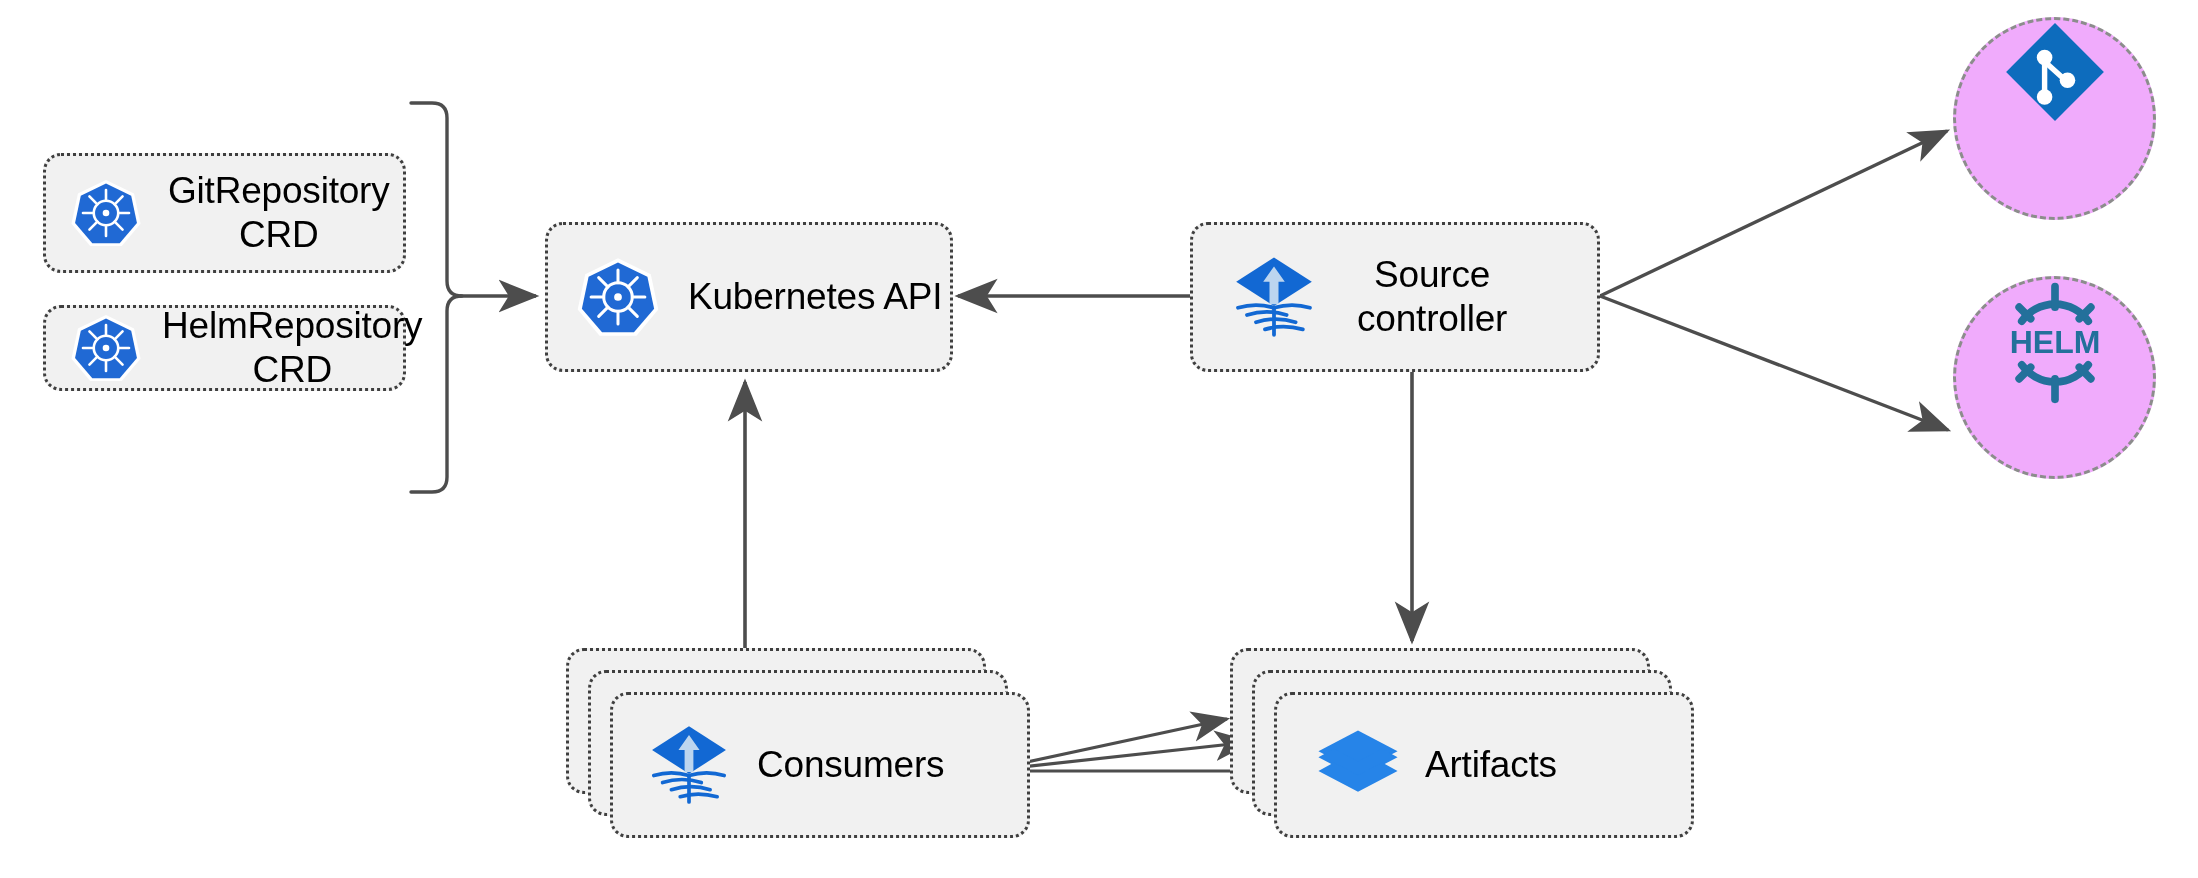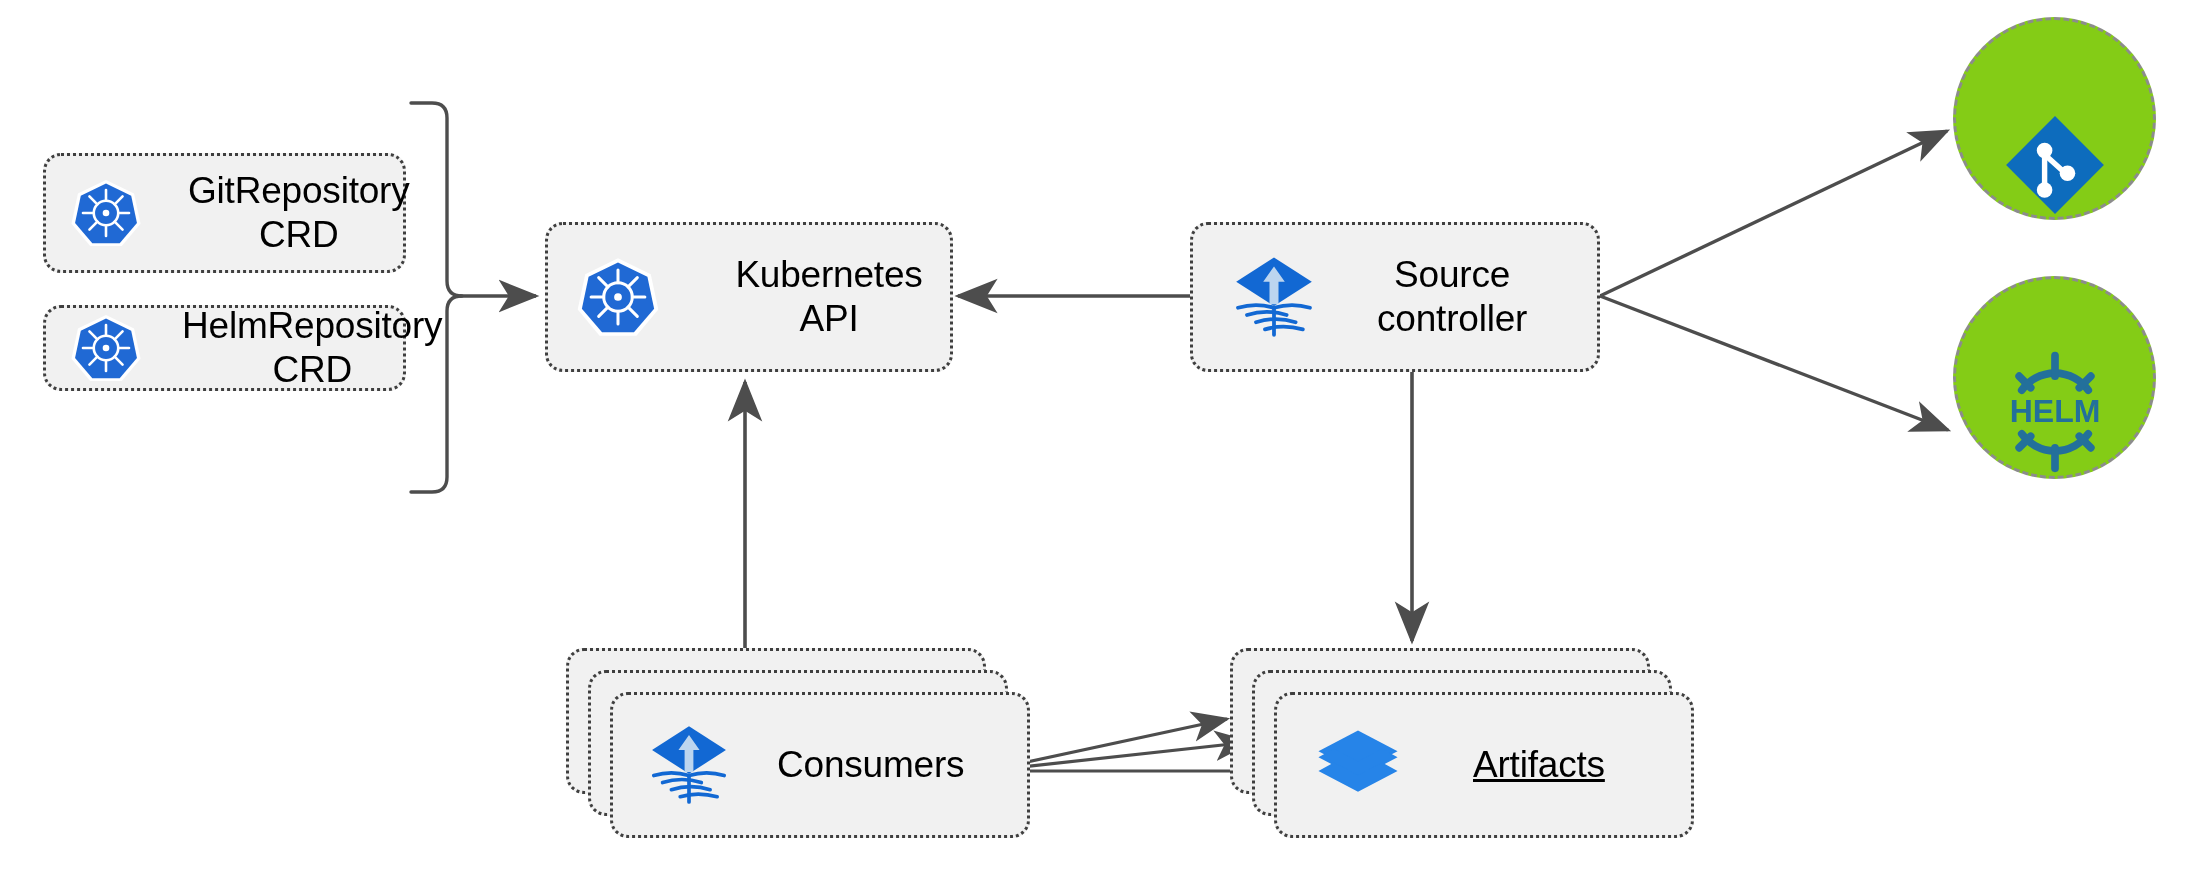--- a/index.html
+++ b/index.html
@@ -45,38 +45,37 @@
     border: 3px dotted #3f3f3f;
     border-radius: 18px;
   }
   .node-label {
     color: #000000;
     font-size: 37px;
     line-height: 1.18;
     text-align: center;
     white-space: pre-line;
     letter-spacing: -0.2px;
-    margin-left: 20px;
   }
   .icon-slot {
     flex: 0 0 auto;
     display: flex;
     align-items: center;
     justify-content: center;
   }
 
   
   .circle-node {
     position: absolute;
     box-sizing: border-box;
     border-radius: 50%;
-    background: #84cc16;
+    background: #f0abfc;
     border: 3px dashed #8c8c8c;
     display: flex;
-    align-items: flex-end;
+    align-items: flex-start;
     justify-content: center;
   }
 </style>
 </head>
 <body>
 
 <div id="canvas">
 
   <svg id="edges" viewBox="0 0 2198 878" xmlns="http://www.w3.org/2000/svg">
     <defs>
@@ -215,21 +214,21 @@
           <path d="M50 62 Q 70 56 90 62"></path>
           <path d="M50 62 L50 92"></path>
         </g>
       </svg>
     </span>
     <span class="node-label">Consumers</span>
   </div>
 
   <div class="node-ghost" style="left:1230px; top:648px; width:420px; height:146px;"></div>
   <div class="node-ghost" style="left:1252px; top:670px; width:420px; height:146px;"></div>
-  <div class="node" style="left:1274px; top:692px; width:420px; height:146px; padding-left:38px; gap:52px;text-decoration:underline;">
+  <div class="node" style="left:1274px; top:692px; width:420px; height:146px; padding-left:38px; gap:24px;">
     <span class="icon-slot">
       <svg width="86" height="86" viewBox="0 0 100 100" xmlns="http://www.w3.org/2000/svg">
         <path d="M50 10 L96 34 L50 58 L4 34 Z" fill="#2684e8"></path>
         <path d="M50 46 L78 31 L96 41 L50 65 L4 41 L22 31 Z" fill="#2684e8"></path>
         <path d="M50 62 L78 47 L96 57 L50 81 L4 57 L22 47 Z" fill="#2684e8"></path>
       </svg>
     </span>
     <span class="node-label">Artifacts</span>
   </div>
 

